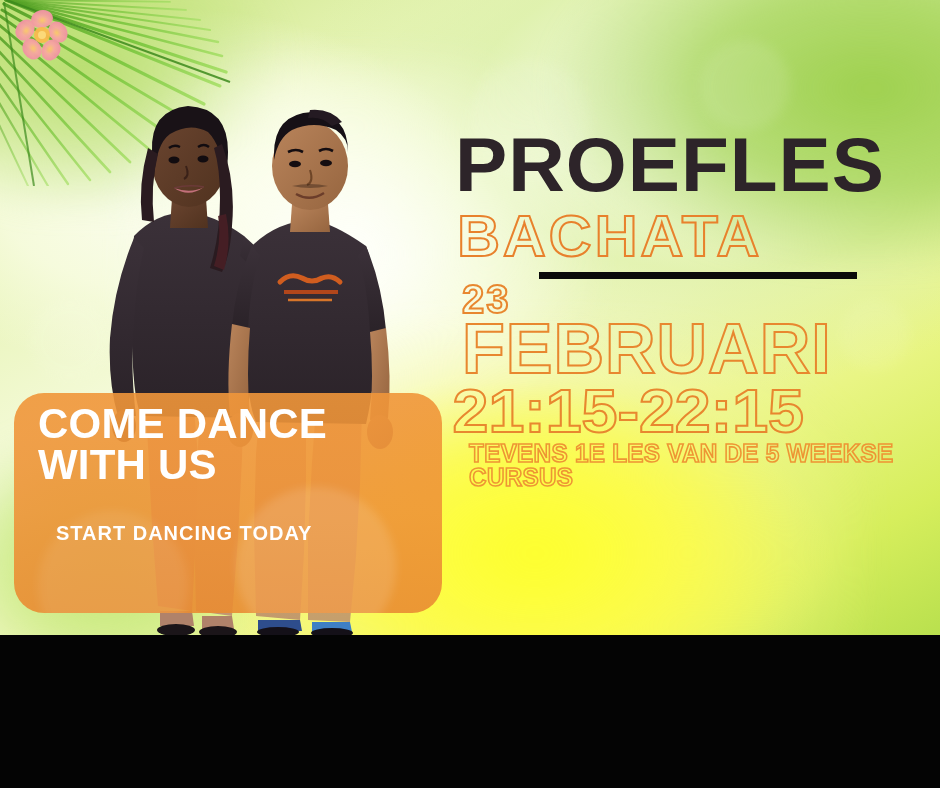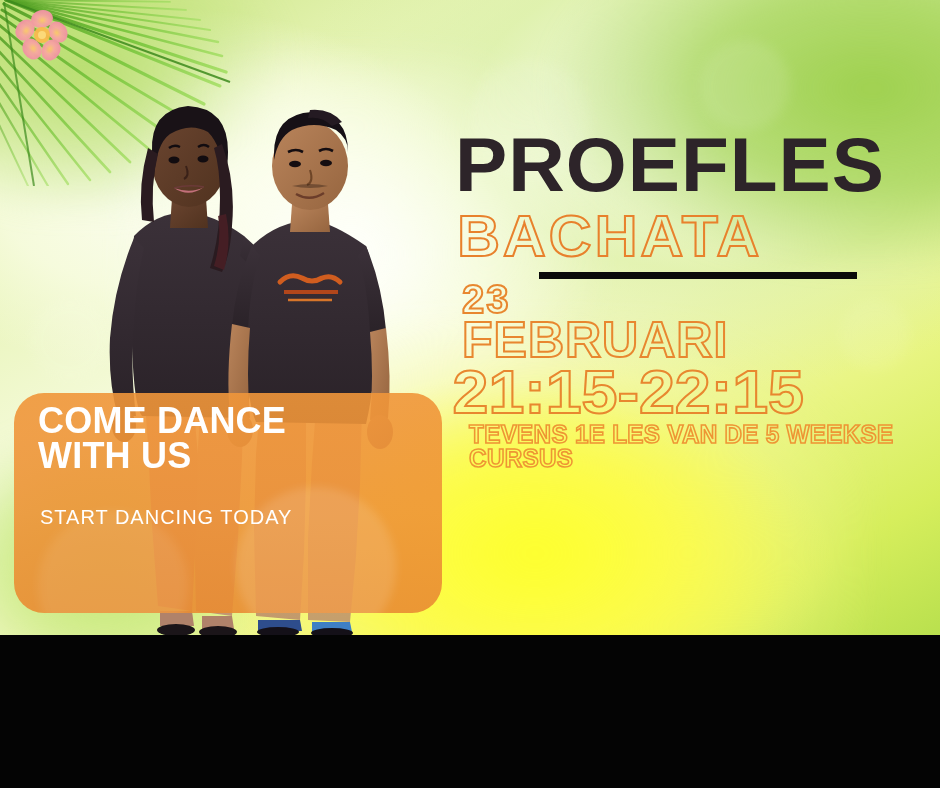--- a/index.html
+++ b/index.html
@@ -155,34 +155,34 @@
   }
   .cta-head {
     position: absolute;
     left: 24px;
     top: 10px;
     width: 394px;
     margin: 0;
     color: #ffffff;
     font-family: "Liberation Sans", sans-serif;
     font-weight: 700;
-    font-size: 36px;
+    font-size: 42px;
     line-height: 0.98;
     letter-spacing: 0.2px;
     text-transform: uppercase;
     white-space: pre-line;
   }
   .cta-sub {
     position: absolute;
     left: 25px;
     top: 112px;
-    margin: 1px;
+    margin: 17px;
     color: #ffffff;
     font-family: "Liberation Sans", sans-serif;
-    font-weight: 400;
+    font-weight: 700;
     font-size: 20px;
     letter-spacing: 1.0px;
     text-transform: uppercase;
   }
 
   
   .info {
     position: absolute;
     left: 462px;
     top: 130px;
@@ -225,21 +225,21 @@
     margin: 0;
     font-family: "Liberation Sans", sans-serif;
     font-weight: 700;
     line-height: 0.92;
     letter-spacing: 2px;
     text-transform: uppercase;
     color: transparent;
     -webkit-text-stroke: 2px #e8872f;
   }
   .date-line { font-size: 40px; }
-  .month-line { font-size: 50px; letter-spacing: 1px; }
+  .month-line { font-size: 70px; letter-spacing: 1px; }
   .time-line { font-size: 62px; letter-spacing: 0px; transform: scaleX(1.04); }
   .note-line {
     margin: 2px 0 0 0;
     font-family: "Liberation Sans", sans-serif;
     font-weight: 700;
     font-size: 25px;
     line-height: 0.96;
     letter-spacing: 0.3px;
     text-transform: uppercase;
     color: transparent;

